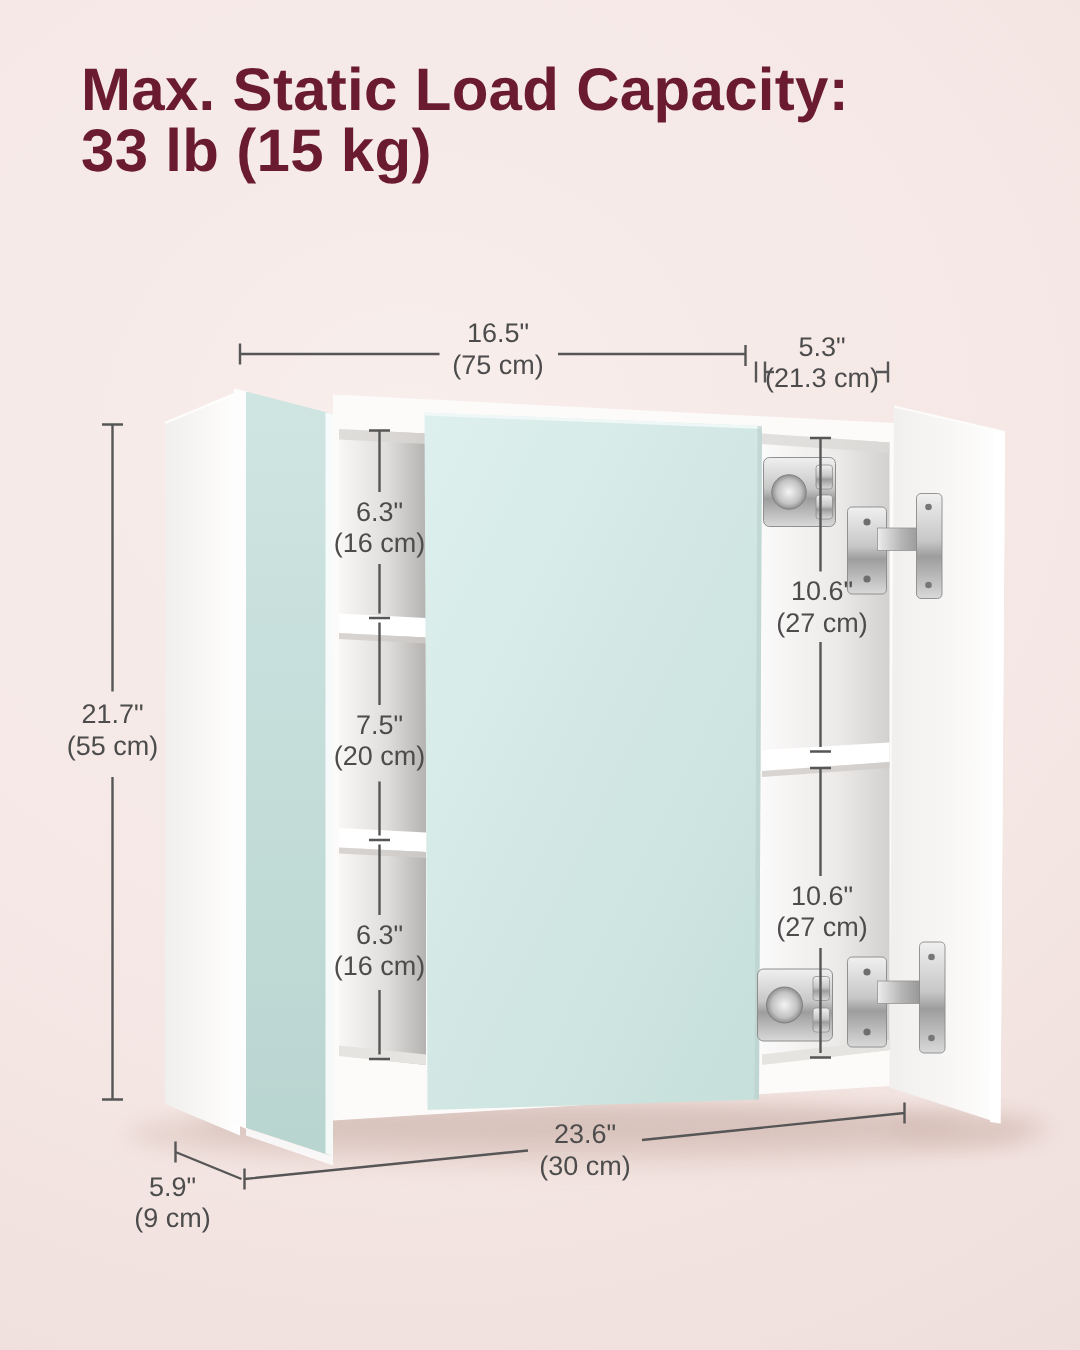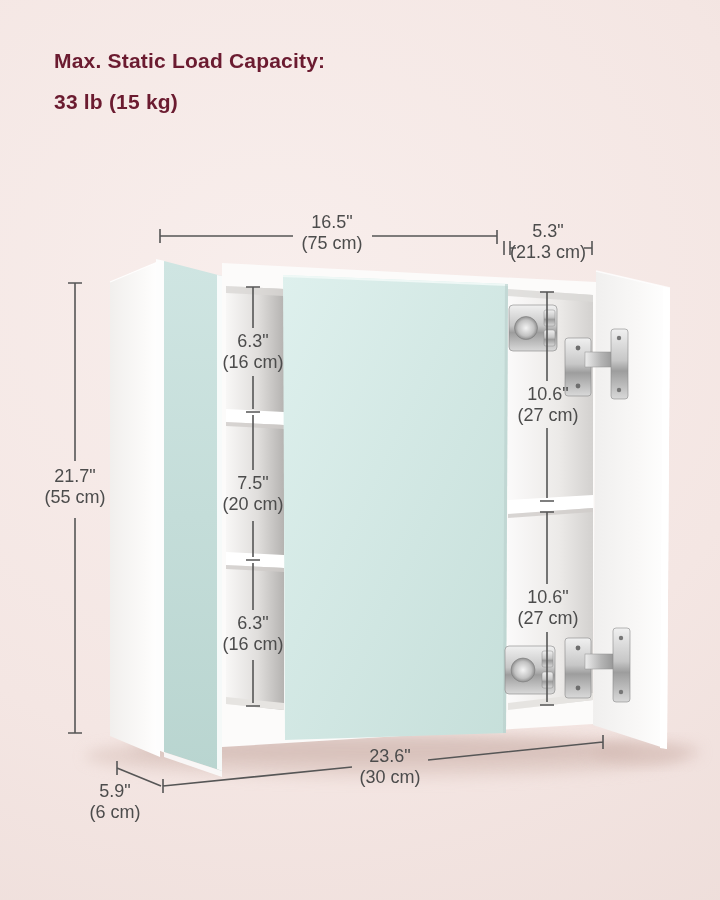--- a/index.html
+++ b/index.html
@@ -9,21 +9,21 @@
     --mirror-a:#def0ed; --mirror-b:#c6dfda;
   }
   html,body{margin:0;padding:0;}
   .canvas{
     position:relative;width:720px;height:900px;overflow:hidden;
     background:radial-gradient(130% 95% at 38% 32%, var(--bg-a) 0%, #f4e6e3 55%, var(--bg-b) 100%);
     font-family:"Liberation Sans", sans-serif;
   }
   .title{
     position:absolute;left:54px;top:40px;margin:0;z-index:3;
-    font-size:21px;line-height:41px;font-weight:600;letter-spacing:.2px;
+    font-size:40px;line-height:41px;font-weight:600;letter-spacing:.2px;
     color:var(--title-color);
   }
   .title span{display:block;}
   .scene{position:absolute;left:0;top:0;z-index:1;}
   .dimline{stroke:var(--dim-line);stroke-width:1.6;fill:none;}
   .dim{
     position:absolute;width:110px;text-align:center;z-index:5;
     color:var(--dim-text);font-size:18px;line-height:21px;font-weight:400;
   }
   .dim span{display:block;}
@@ -220,16 +220,16 @@
   <div class="dim" style="left:493px;top:587px">
     <span>10.6"</span>
     <span>(27 cm)</span>
   </div>
   <div class="dim" style="left:335px;top:746px">
     <span>23.6"</span>
     <span>(30 cm)</span>
   </div>
   <div class="dim" style="left:60px;top:781px">
     <span>5.9"</span>
-    <span>(6 cm)</span>
+    <span>(9 cm)</span>
   </div>
 
 </div>
 
 </body></html>

